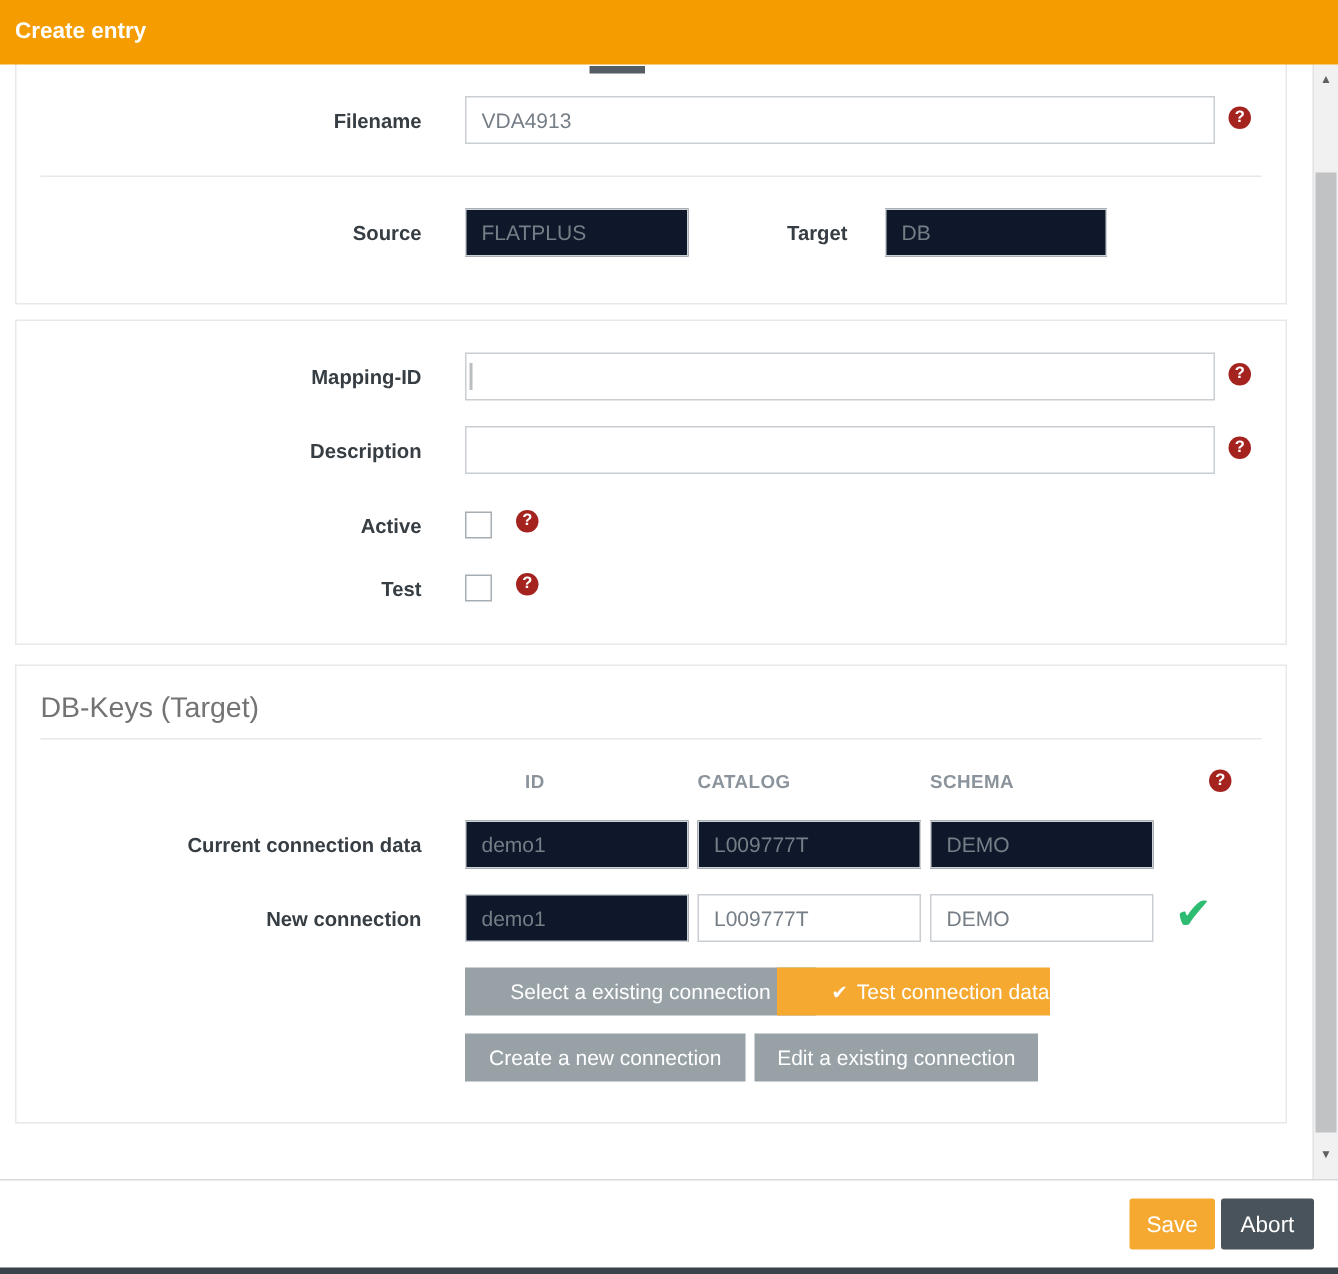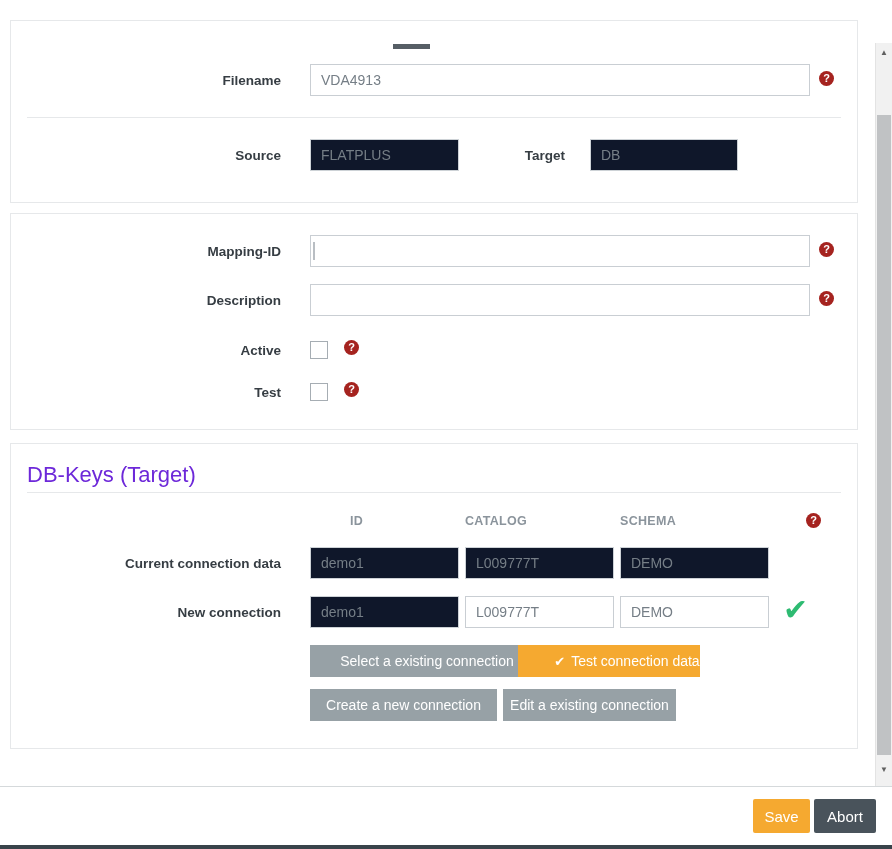--- a/index.html
+++ b/index.html
@@ -35,37 +35,37 @@
 
   
   .chk { position:absolute; width:18px; height:18px; appearance:none; -webkit-appearance:none; margin:0;
          border:1px solid #a6adb3; background:#ffffff; box-sizing:border-box; z-index:3; }
 
   
   .help { position:absolute; width:15px; height:15px; border-radius:50%; background:#a5231f; color:#ffffff;
           font-size:11px; font-weight:700; text-align:center; line-height:15px; z-index:3; cursor:pointer; }
 
   
-  .section-heading { position:absolute; left:27px; top:462px; font-size:22px; color:#6d28d9; z-index:3; }
+  .section-heading { position:absolute; left:27px; top:462px; font-size:19px; color:#737373; z-index:3; }
   .colhead { position:absolute; top:514px; font-size:12.5px; font-weight:700; color:#8b949c; letter-spacing:.3px; z-index:3; }
   .ch-id { left:310px;margin-left:40px; } .ch-cat { left:465px; } .ch-sch { left:620px; }
 
   
   .valid-check { position:absolute; left:783px; top:592px; font-size:30px; font-weight:700; color:#2ebb72; z-index:3; }
 
   
   .btn { position:absolute; height:32px; border:none; color:#ffffff; font-size:14px; font-family:inherit;
          cursor:pointer; z-index:3; padding:0; text-align:center; }
   .btn-gray { background:#97a1a6; }
   .btn-orange { background:#f5a930;padding-left:36px; }
   .btn-select { left:310px; top:645px; width:234px; }
   .btn-test   { left:518px; top:645px; width:182px; }
   .btn-test .btn-icon { margin-right:6px; font-size:13px; }
   .btn-create { left:310px; top:689px; width:187px; }
-  .btn-edit   { left:503px; top:689px; width:173px; }
+  .btn-edit   { left:503px; top:689px; width:189px; }
 
   
   .scrollbar { position:absolute; left:875px; top:43px; width:17px; height:743px; background:#f1f1f1;
                border-left:1px solid #e3e3e3; box-sizing:border-box; z-index:5; }
   .sb-arrow { position:absolute; left:0; width:16px; text-align:center; color:#606060; font-size:8px; cursor:pointer; }
   .sb-up { top:5px; } .sb-down { top:722px; }
   .sb-thumb { position:absolute; left:1px; top:72px; width:14px; height:640px; background:#c0c2c4; cursor:grab; }
 
   
   .footer-sep { position:absolute; left:0; top:786px; width:892px; height:1px; background:#d5d9db; }
@@ -86,20 +86,23 @@
   .lbl-current { top:555px; }
   .inp-cur-id { left:310px; top:547px; } .inp-cur-cat { left:465px; top:547px; } .inp-cur-sch { left:620px; top:547px; }
   .lbl-new { top:604px; }
   .inp-new-id { left:310px; top:596px; } .inp-new-cat { left:465px; top:596px; } .inp-new-sch { left:620px; top:596px; }
 </style>
 </head>
 <body>
 
 <div class="dialog">
 
+  <div class="titlebar">
+    <span class="title">Create entry</span>
+  </div>
 
   <div class="tab-remnant"></div>
 
   <div class="panel panel1"></div>
   <label class="lbl lbl-filename">Filename</label>
   <input class="inp w500 inp-filename" type="text" value="VDA4913" style="">
   <span class="help help-filename">?</span>
   <div class="divider div1"></div>
   <label class="lbl lbl-source">Source</label>
   <input class="inp w149 inp-source" type="text" disabled="" value="FLATPLUS" style="">

